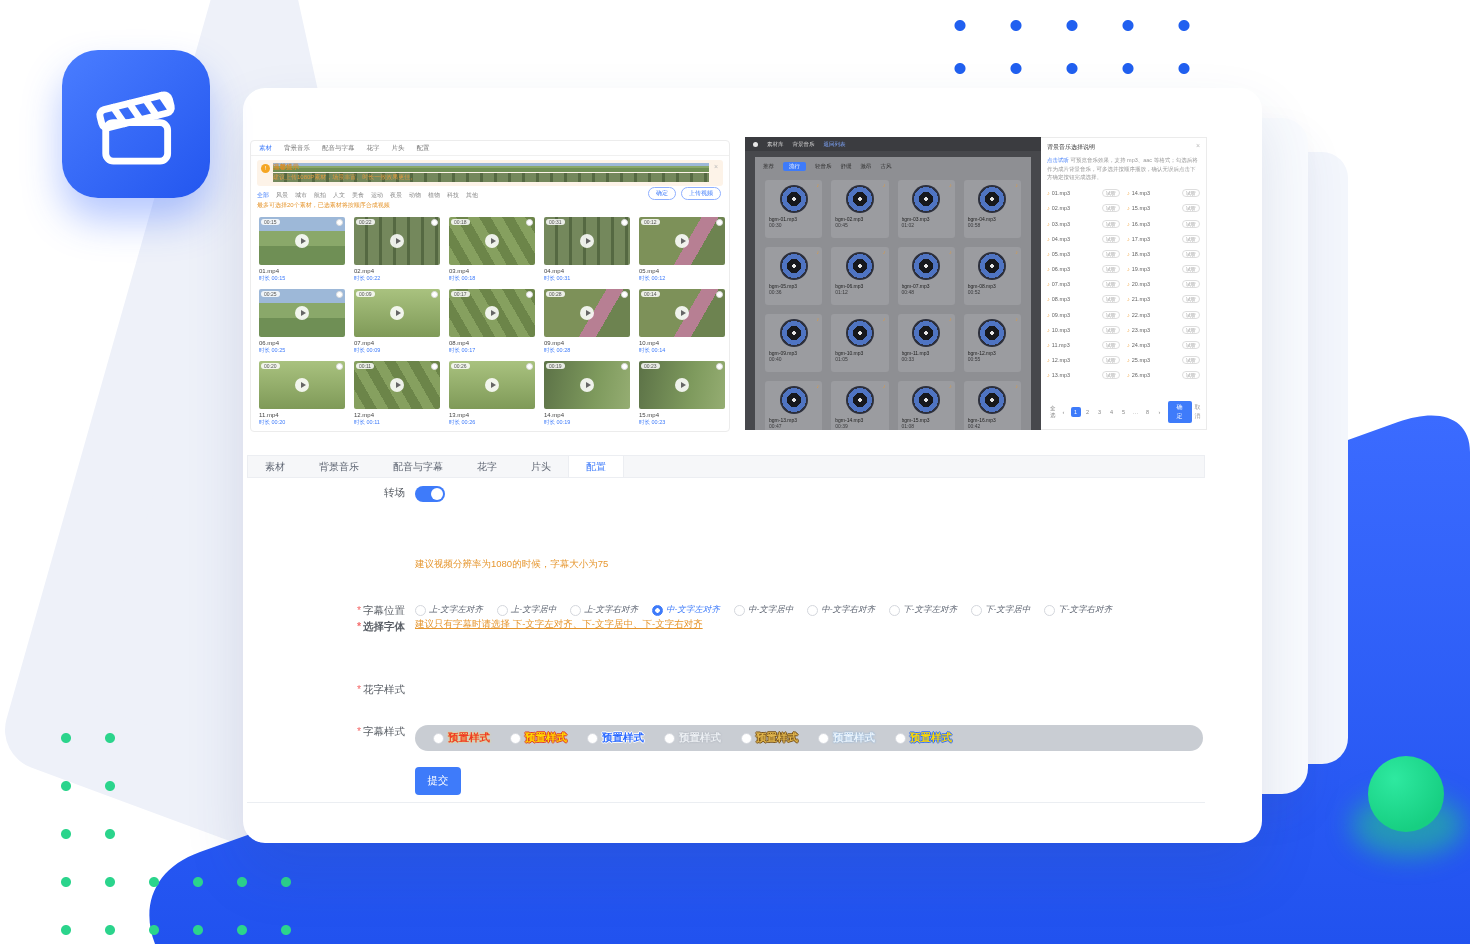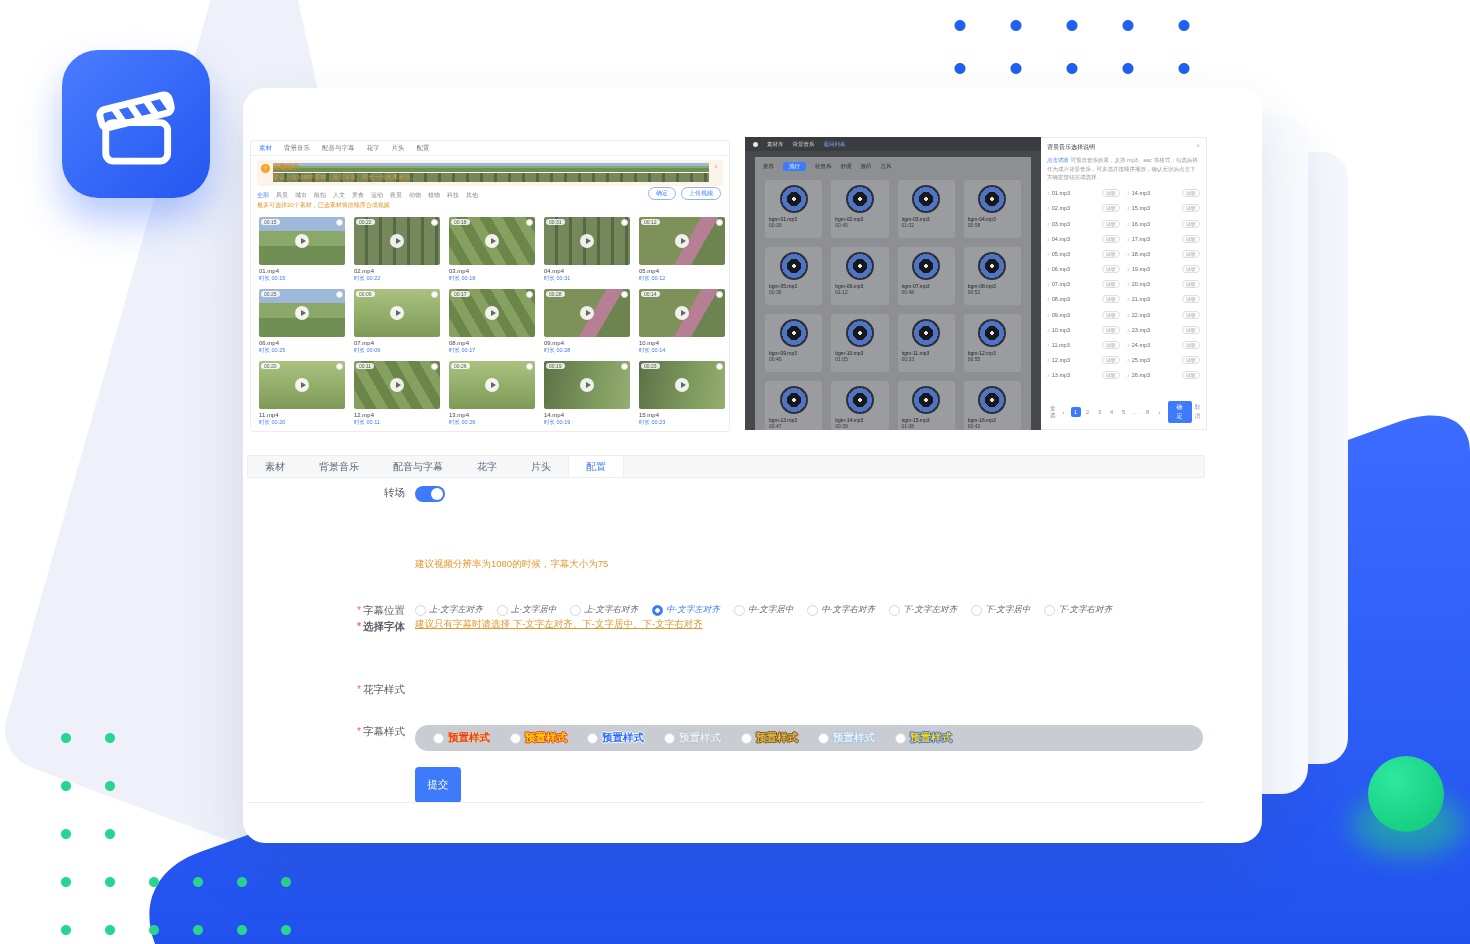--- a/index.html
+++ b/index.html
@@ -133,21 +133,21 @@
   .hz { font-weight:800; font-size:11px; color:#e3e7ee; text-shadow:0 0 1px #8d939c, 0 1px 1px #8d939c; letter-spacing:1px; }
   .hz-dot { width:11px; height:11px; border-radius:50%; background:#fff; border:1px solid #aab0b8; margin-left:6px; }
   .sopt { display:flex; align-items:center; gap:4px; font-size:10.5px; font-weight:bold; }
   .s0 { color:#ee3a26; text-shadow:0 0 2px #ffe14d; }
   .s1 { color:#ffd900; text-shadow:-1px 0 #e23a21,1px 0 #e23a21,0 -1px #e23a21,0 1px #e23a21; }
   .s2 { color:#2d6bff; text-shadow:-1px 0 #fff,1px 0 #fff,0 -1px #fff,0 1px #fff; }
   .s3 { color:#eceff3; text-shadow:0 0 2px #9aa2ad; }
   .s4 { color:#e0b64f; text-shadow:-1px 0 #7a5214,1px 0 #7a5214,0 -1px #7a5214,0 1px #7a5214; }
   .s5 { color:#eaf3fb; text-shadow:0 0 2px #6fa3d8; }
   .s6 { color:#ffd900; text-shadow:-1px 0 #2d6bff,1px 0 #2d6bff,0 -1px #2d6bff,0 1px #2d6bff; }
-  .submit { position:absolute; left:172px; top:679px; width:46px; height:36px; background:#3e7bfa; color:#fff;
+  .submit { position:absolute; left:172px; top:679px; width:46px; height:28px; background:#3e7bfa; color:#fff;
     border:none; border-radius:4px; font-size:10.5px; font-family:"Liberation Sans",sans-serif; }
   .divider { position:absolute; left:4px; top:714px; width:958px; height:1px; background:#ebeef2; }
 </style>
 </head>
 <body>
 
 <div id="canvas">
 
   <svg class="decor" width="1470" height="944" aria-hidden="true">
     <defs>

